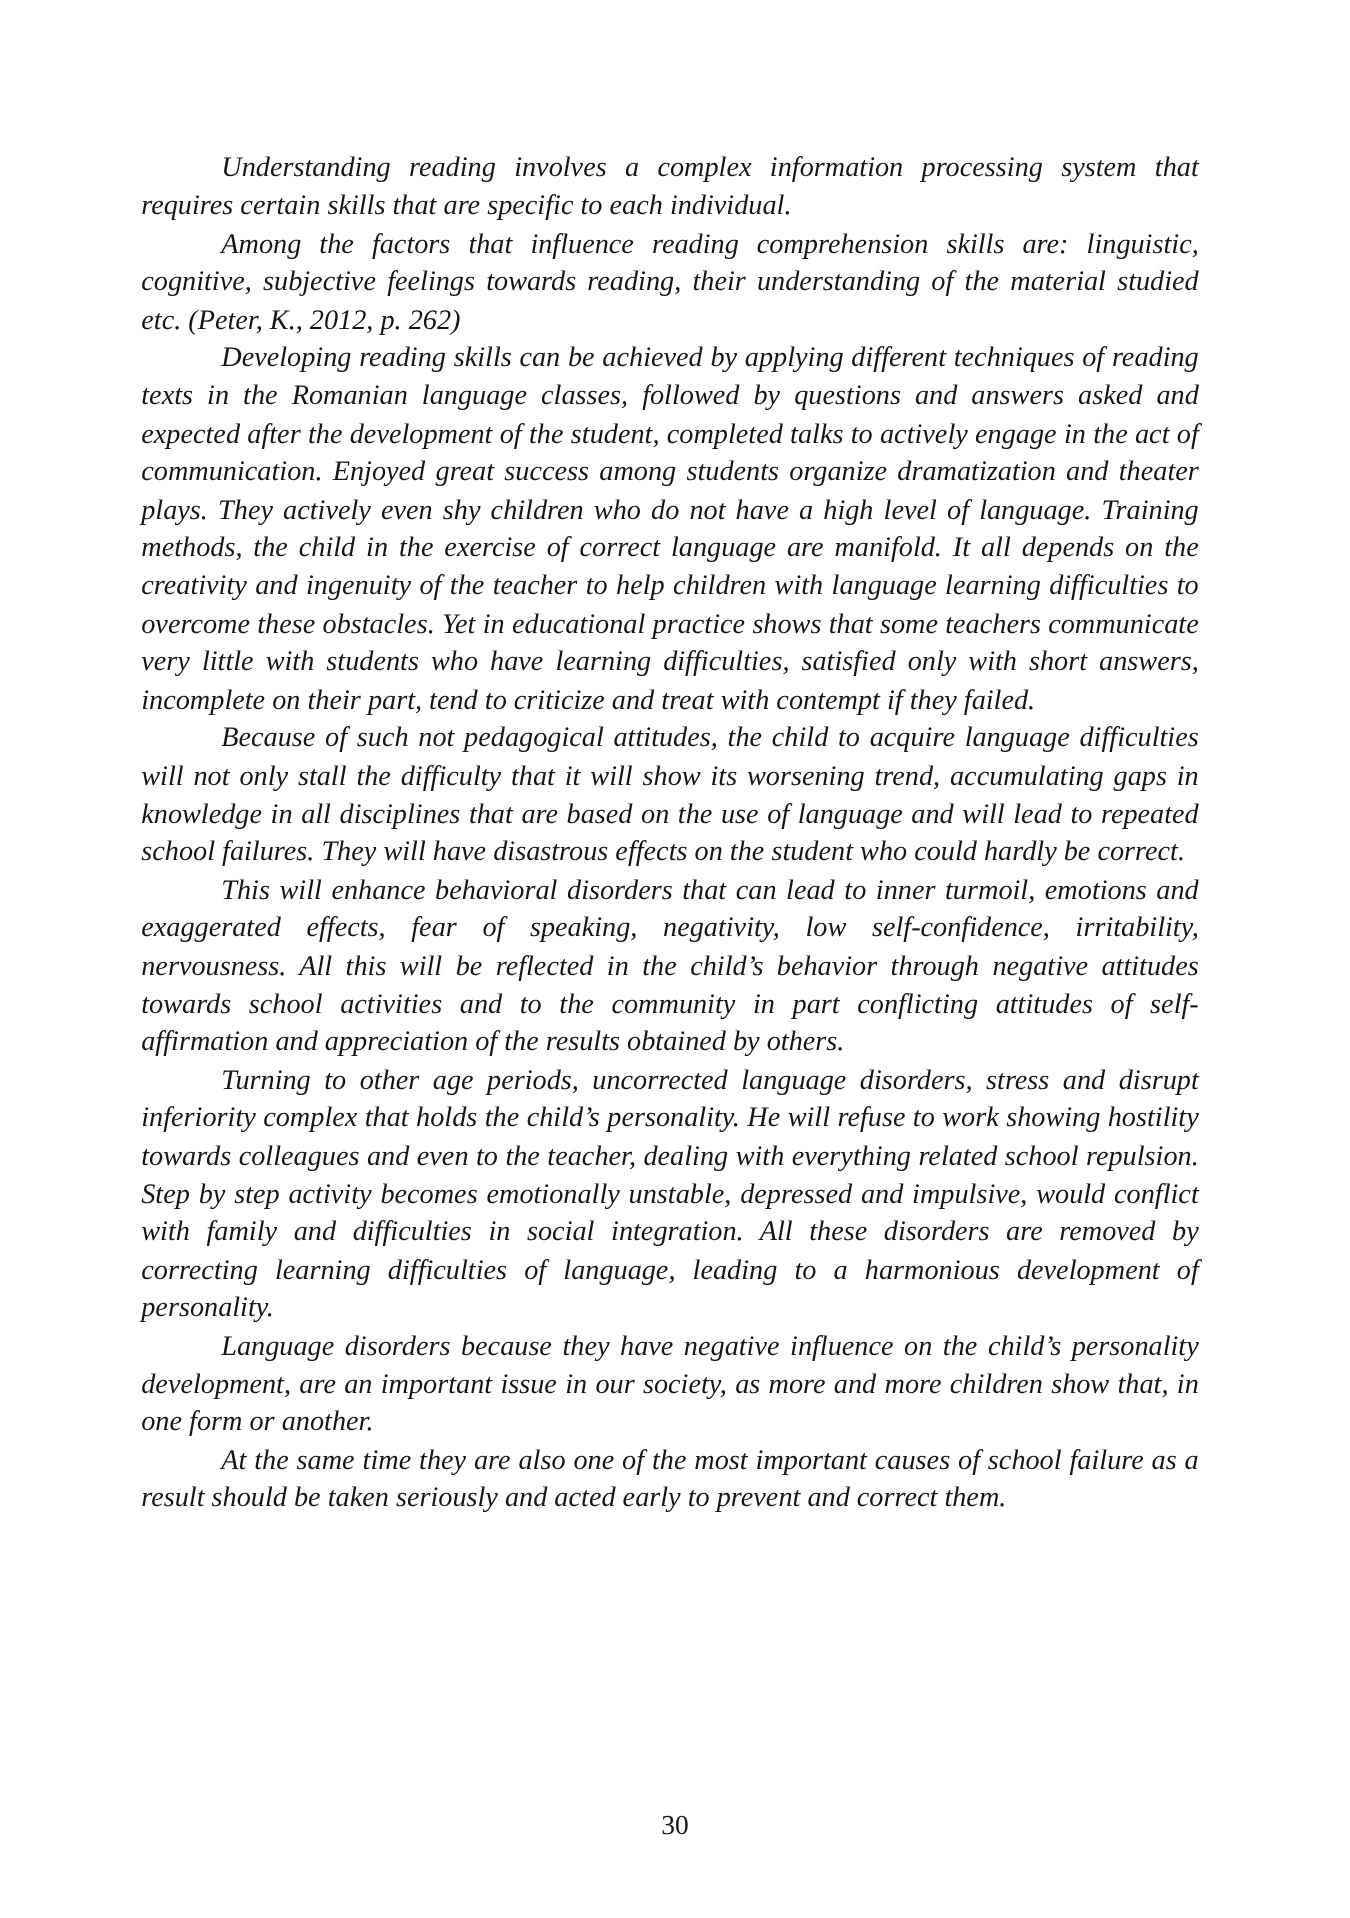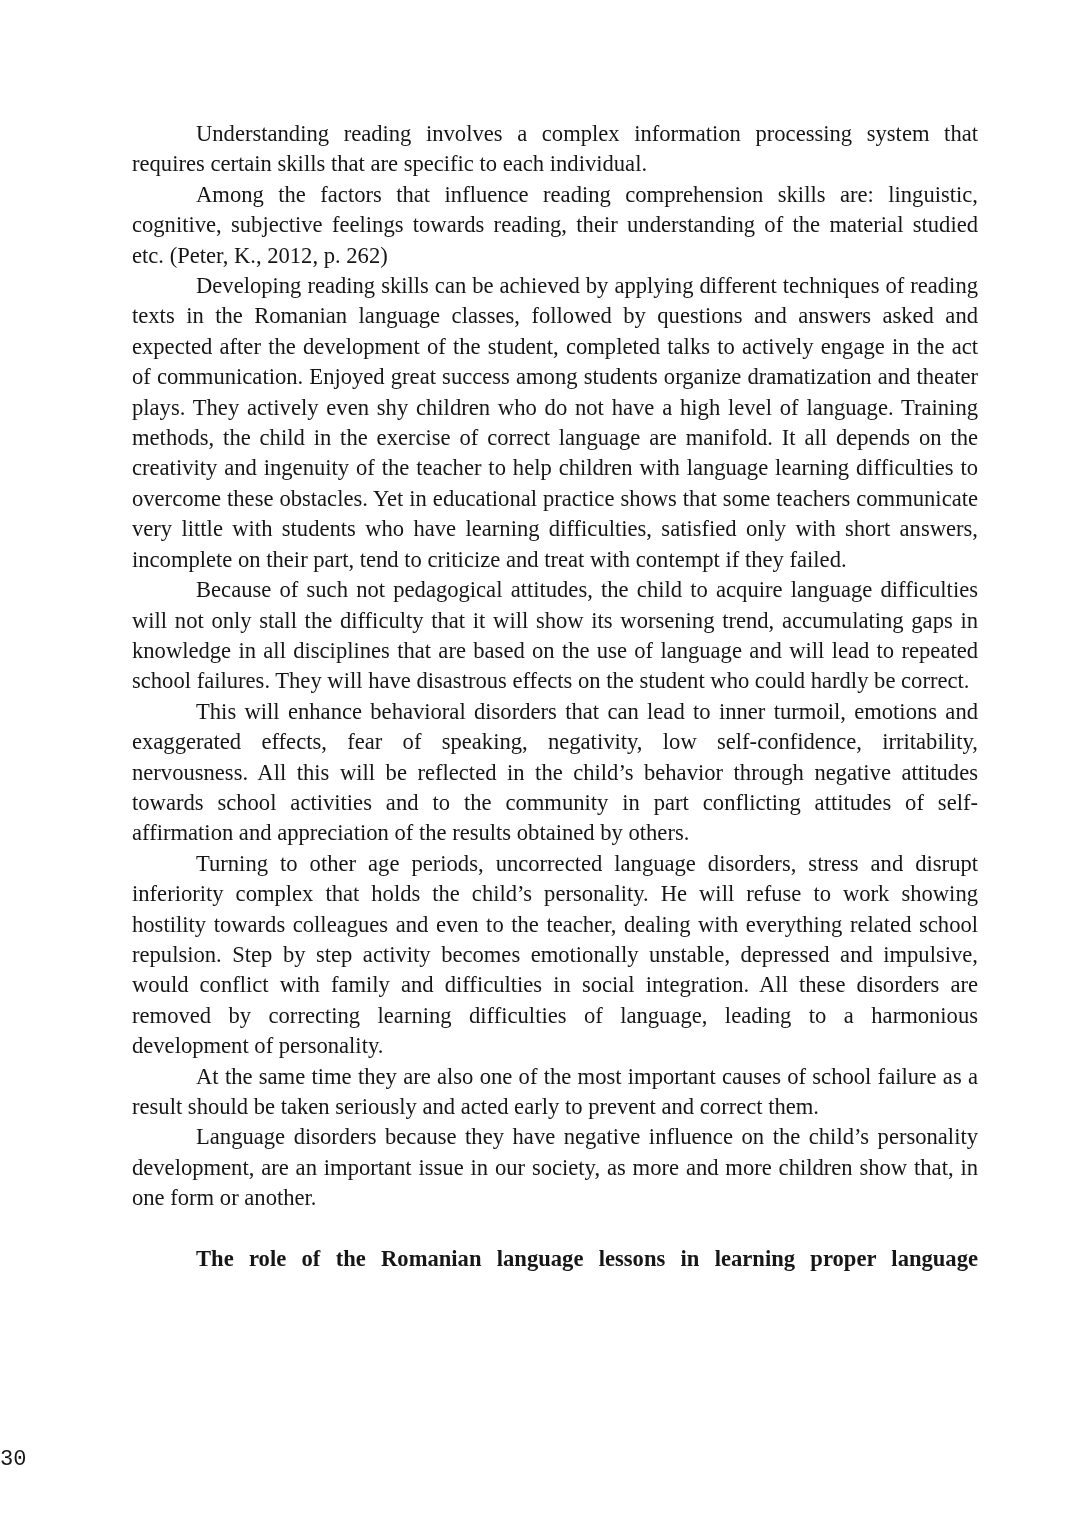--- a/index.html
+++ b/index.html
@@ -1,60 +1,60 @@
 <!DOCTYPE html>
 <html><head>
 <meta charset="utf-8">
 <style>
   html, body { margin: 0; padding: 0; background: #ffffff; }
   body { width: 1080px; height: 1534px; position: relative; overflow: hidden; }
   .page {
     position: absolute;
-    left: 132px;
+    left: 113px;
     top: 119px;
     width: 846px;
     font-family: "Liberation Serif", "DejaVu Serif", serif;
     font-size: 22.6px;
     line-height: 30.4px;
     color: #161616;
     text-align: justify;
+    font-style: italic;
   }
   .page p {
     margin: 0;
     text-indent: 64px;
     hyphens: manual;
   }
   .page p.gap-before { margin-top: 30px; }
   .heading {
     margin: 0;
     text-indent: 64px;
     font-weight: bold;
     text-align: justify;
     text-align-last: justify;
   }
   .page-number {
     position: absolute;
     left: 0;
     width: 1080px;
     top: 1447px;
-    text-align: left;
-    font-family: Liberation Mono, monospace;
+    text-align: center;
+    font-family: Liberation Serif, serif;
     font-size: 22px;
     color: #161616;
   }
 </style>
 </head>
 <body>
 
 <div class="page">
   <p>Understanding reading involves a complex information processing system that requires certain skills that are specific to each individual.</p>
   <p>Among the factors that influence reading comprehension skills are: linguistic, cognitive, subjective feelings towards reading, their understanding of the material studied etc. (Peter, K., 2012, p. 262)</p>
   <p>Developing reading skills can be achieved by applying different techniques of reading texts in the Romanian language classes, followed by questions and answers asked and expected after the development of the student, completed talks to actively engage in the act of communication. Enjoyed great success among students organize dramatization and theater plays. They actively even shy children who do not have a high level of language. Training methods, the child in the exercise of correct language are manifold. It all depends on the creativity and ingenuity of the teacher to help children with language learning difficulties to overcome these obstacles. Yet in educational practice shows that some teachers communicate very little with students who have learning difficulties, satisfied only with short answers, incomplete on their part, tend to criticize and treat with contempt if they failed.</p>
   <p>Because of such not pedagogical attitudes, the child to acquire language difficulties will not only stall the difficulty that it will show its worsening trend, accumulating gaps in knowledge in all disciplines that are based on the use of language and will lead to repeated school failures. They will have disastrous effects on the student who could hardly be correct.</p>
   <p>This will enhance behavioral disorders that can lead to inner turmoil, emotions and exaggerated effects, fear of speaking, negativity, low self-confidence, irritability, nervousness. All this will be reflected in the child’s behavior through negative attitudes towards school activities and to the community in part conflicting attitudes of self-affirmation and appreciation of the results obtained by others.</p>
   <p>Turning to other age periods, uncorrected language disorders, stress and disrupt inferiority complex that holds the child’s personality. He will refuse to work showing hostility towards colleagues and even to the teacher, dealing with everything related school repulsion. Step by step activity becomes emotionally unstable, depressed and impulsive, would conflict with family and difficulties in social integration. All these disorders are removed by correcting learning difficulties of language, leading to a harmonious development of personality.</p>
+  <p>Language disorders because they have negative influence on the child’s per­sonality development, are an important issue in our society, as more and more children show that, in one form or another.</p>
   <p>At the same time they are also one of the most important causes of school failure as a result should be taken seriously and acted early to prevent and correct them.</p>
-  <p>Language disorders because they have negative influence on the child’s per­sonality development, are an important issue in our society, as more and more children show that, in one form or another.</p>
 
-  <p class="heading gap-before">The role of the Romanian language lessons in learning proper language</p>
 </div>
 
 <div class="page-number">30</div>
 
 </body></html>

